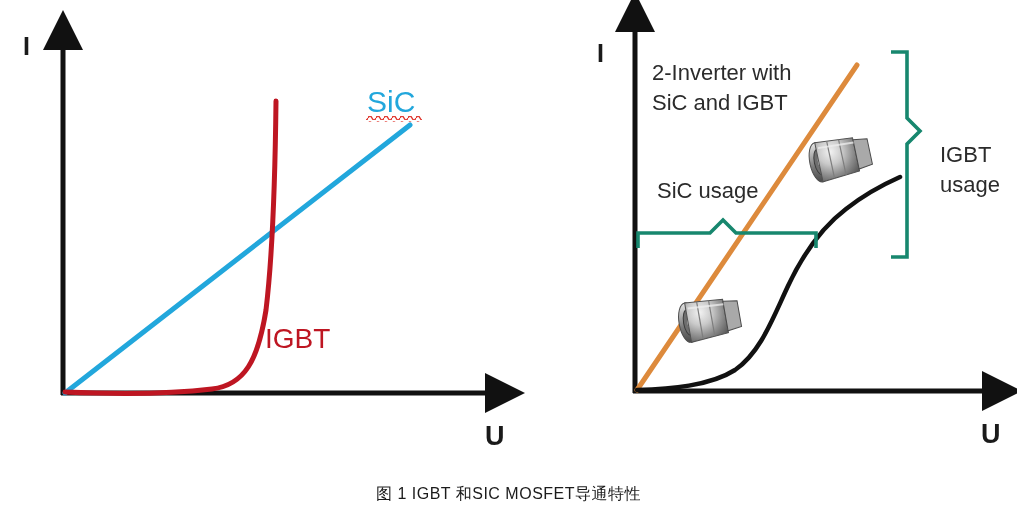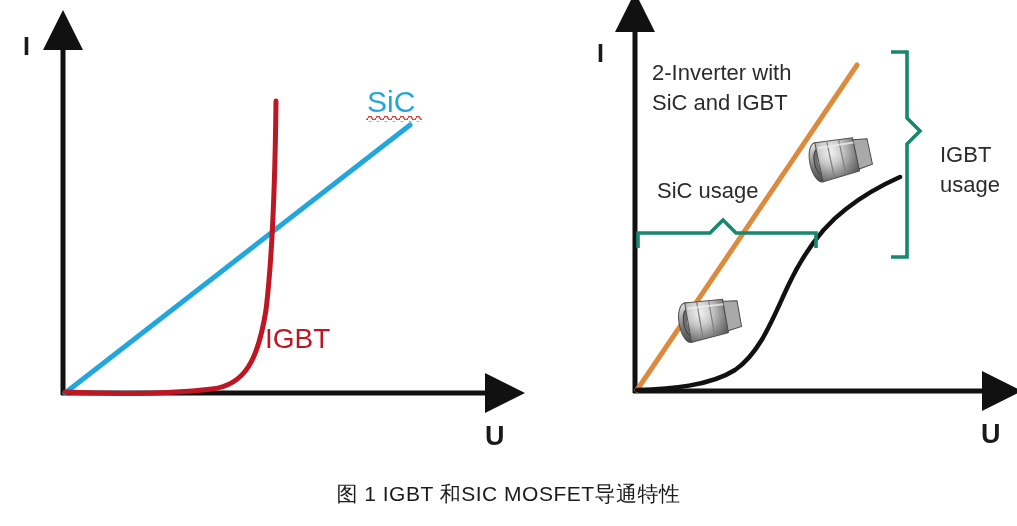--- a/index.html
+++ b/index.html
@@ -45,21 +45,21 @@
   #caption {
     position: absolute;
     left: 0;
     top: 462px;
     width: 1017px;
     height: 64px;
     display: flex;
     align-items: center;
     justify-content: center;
     font-family: "Liberation Sans", sans-serif;
-    font-size: 21px;
+    font-size: 16px;
     letter-spacing: 0.5px;
     color: #1b1b1b;
     white-space: nowrap;
   }
 </style>
 </head>
 <body>
 
 <div id="figure-root">
 

